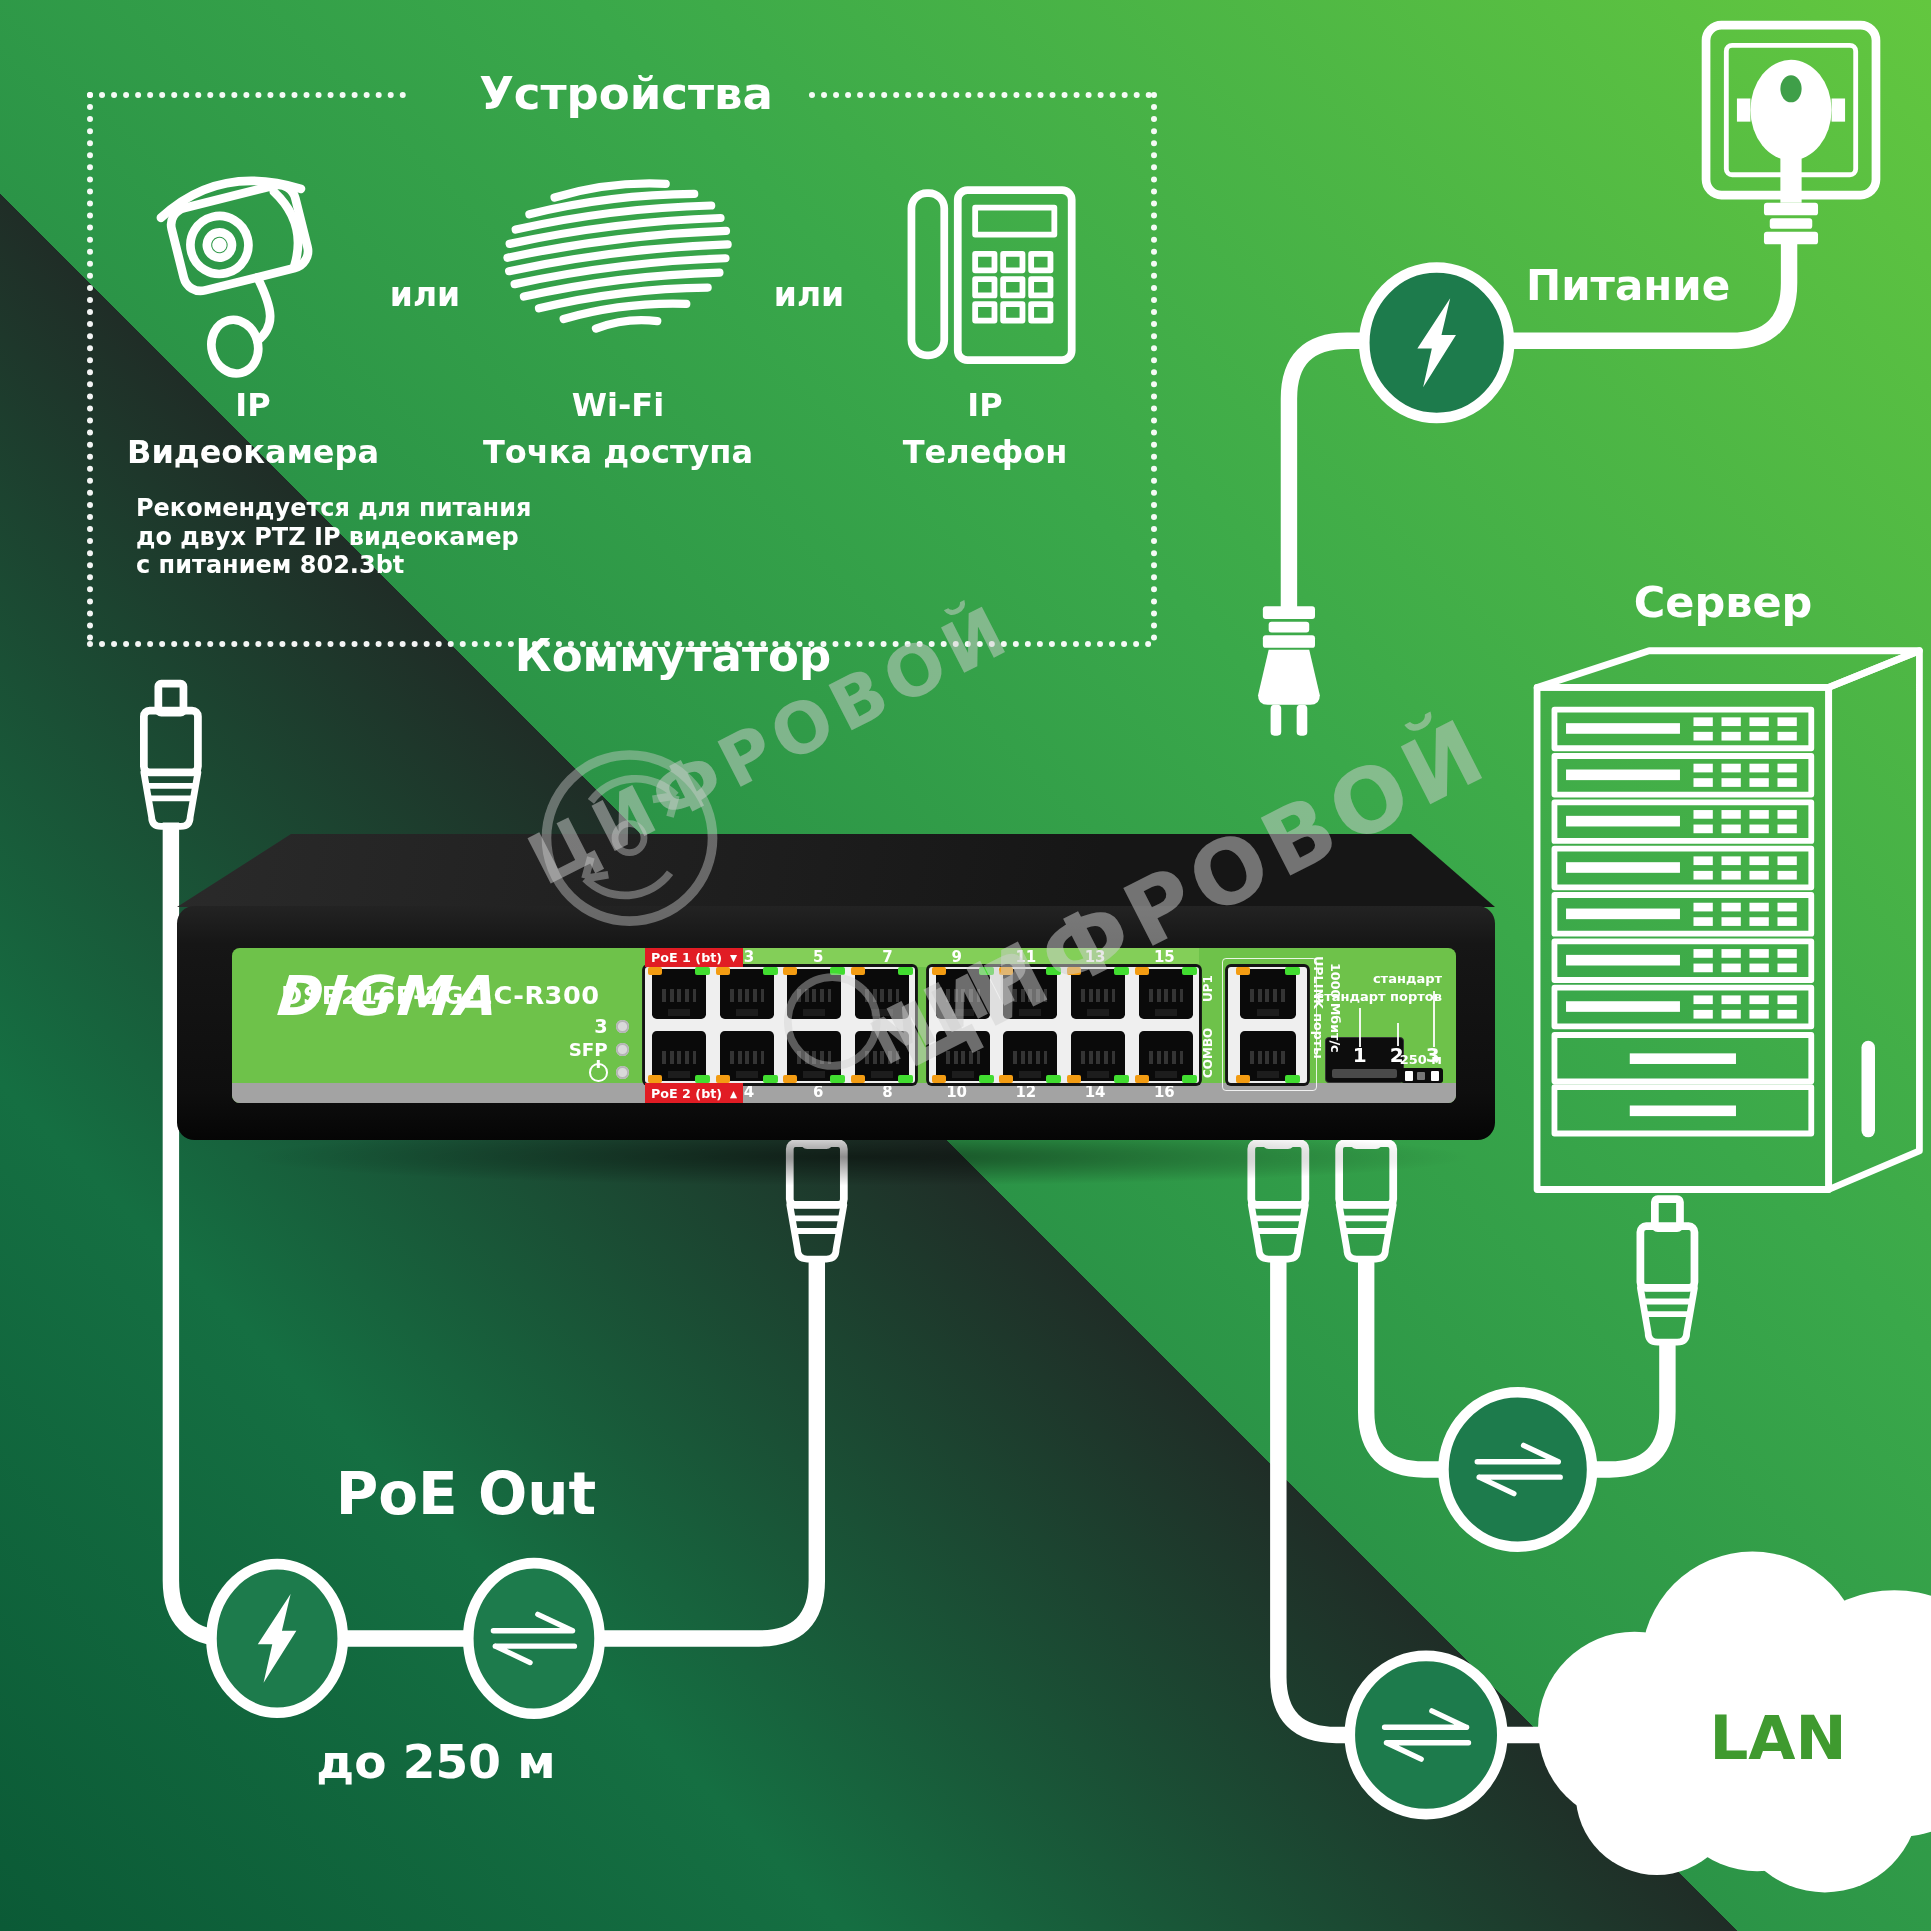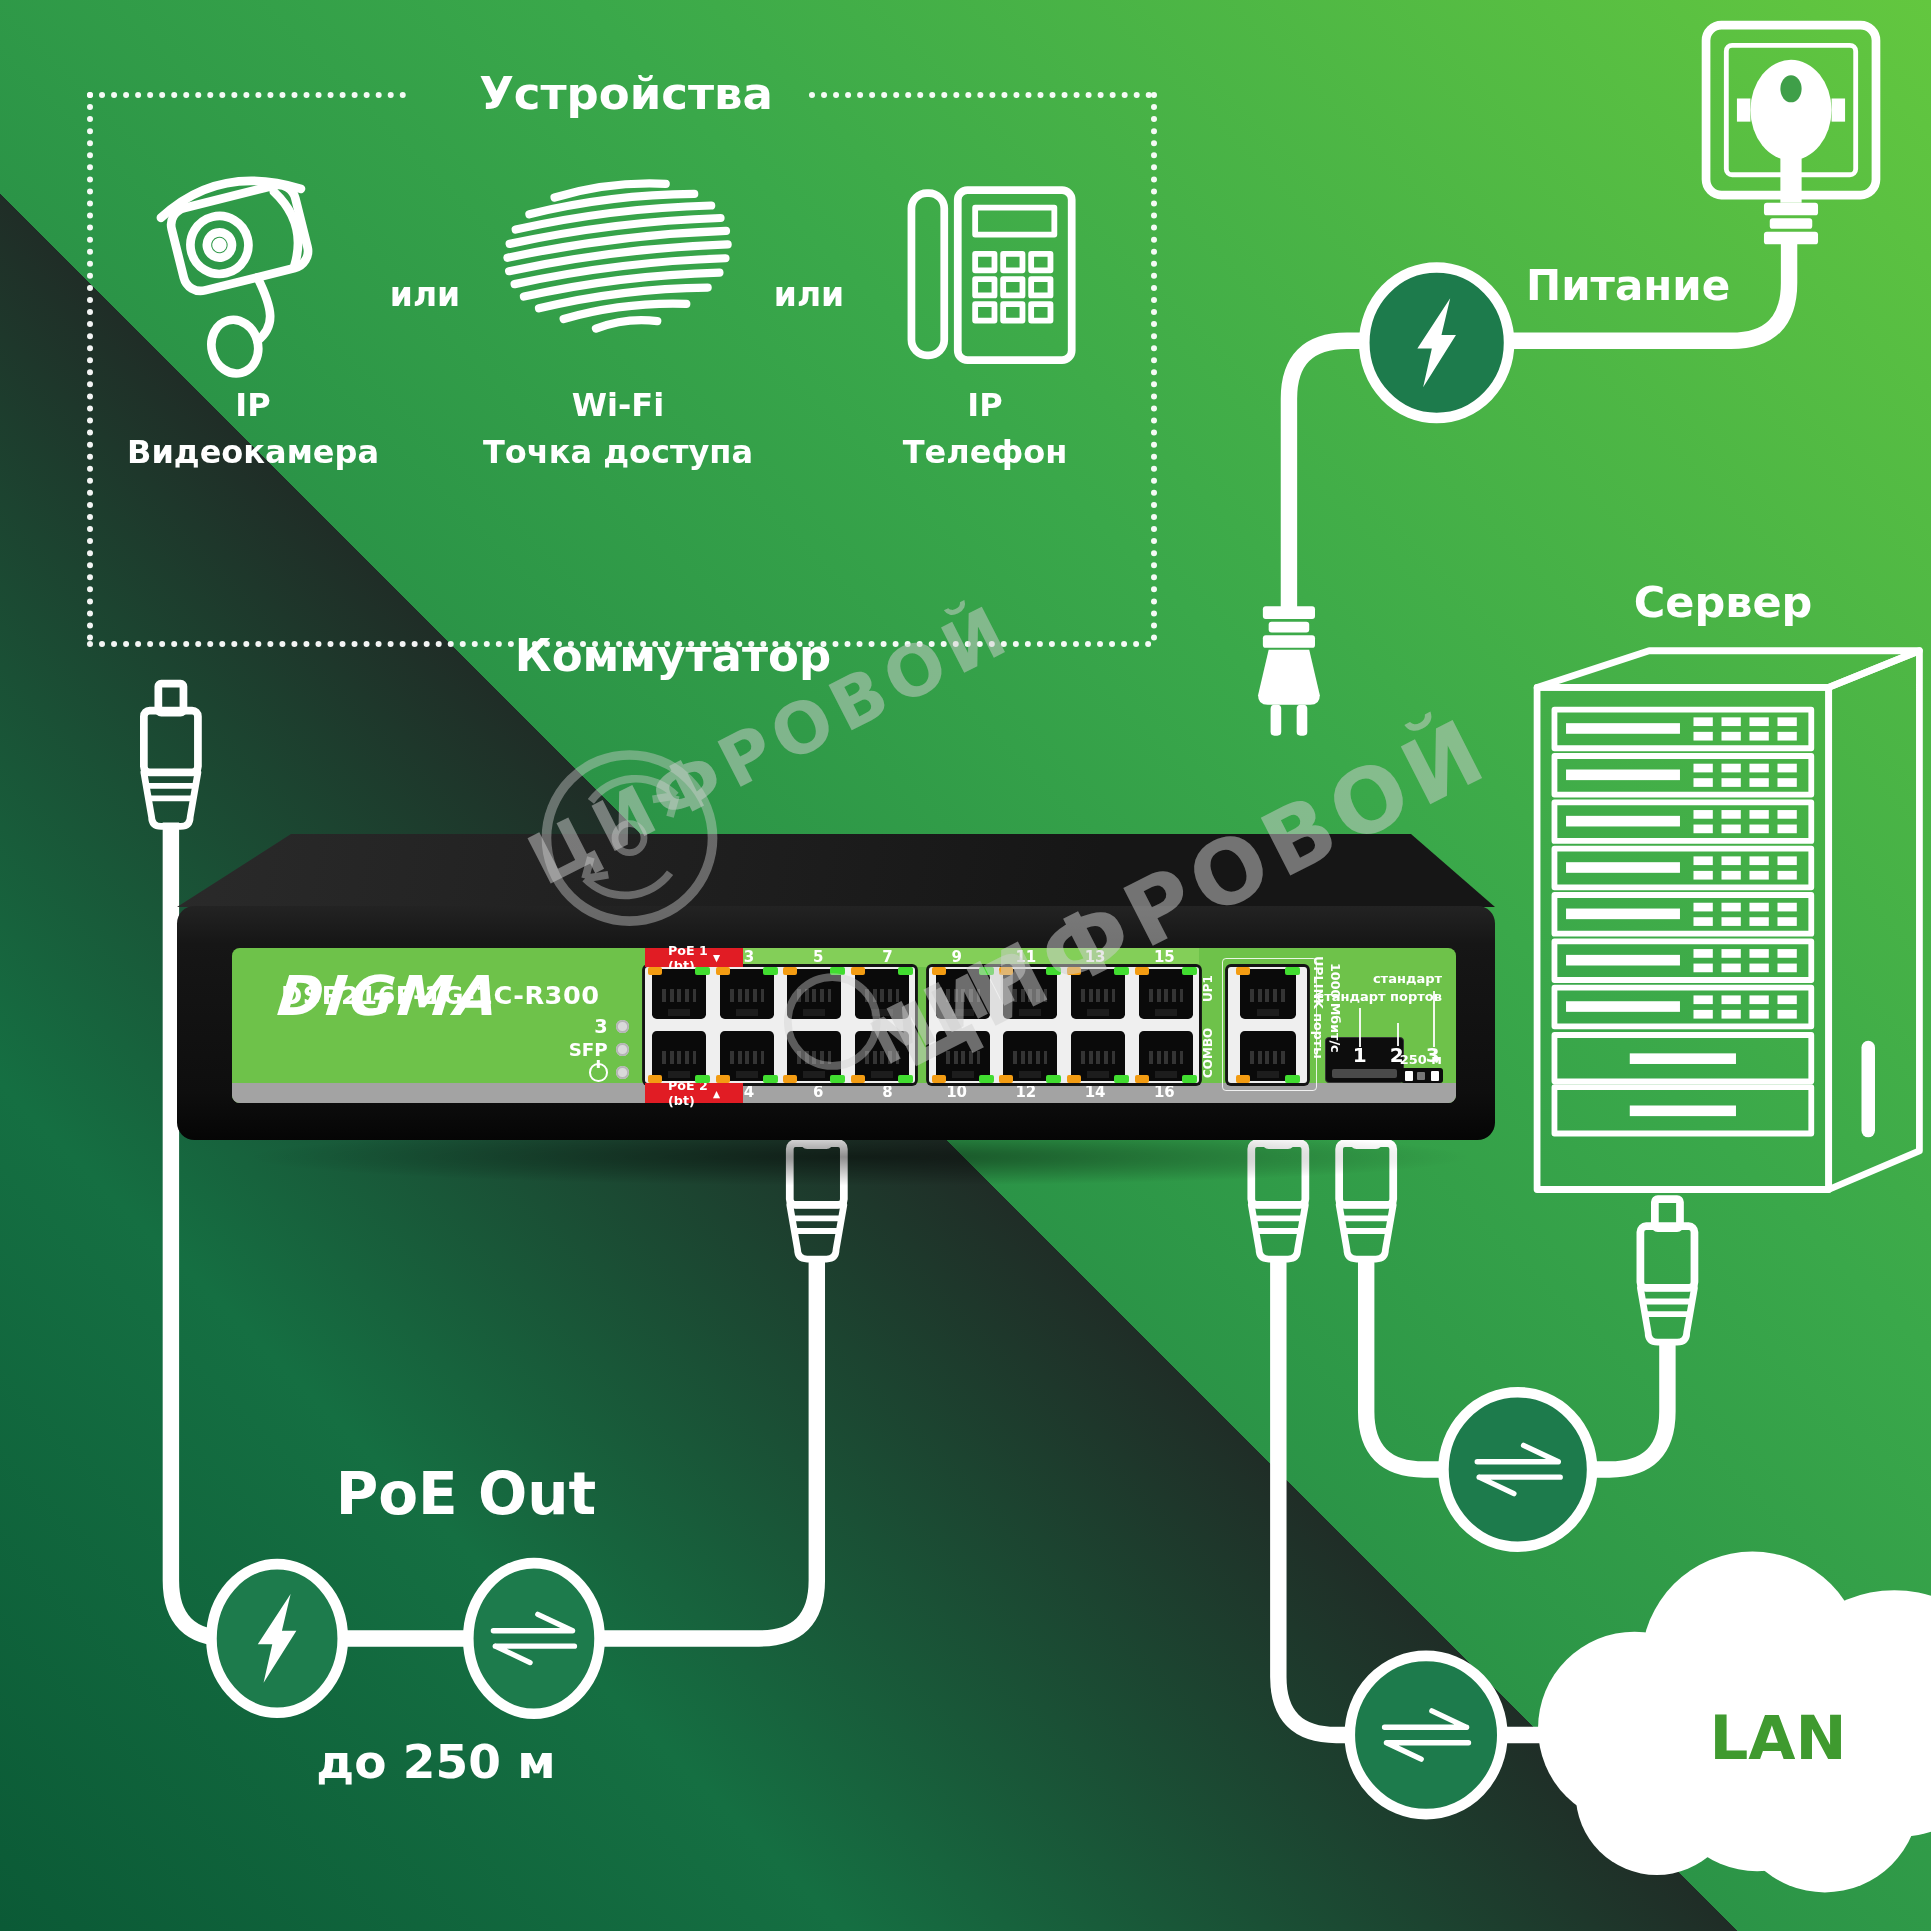--- a/index.html
+++ b/index.html
@@ -33,21 +33,21 @@
     letter-spacing:2.9px;transform:skewX(-6deg);z-index:4;}
   .model{position:absolute;left:281px;top:980px;color:#fff;font-size:25.6px;font-weight:700;letter-spacing:0.5px;z-index:4;}
   .ledrow{position:absolute;left:529px;width:100px;height:21px;display:flex;align-items:center;
     justify-content:flex-end;gap:8.7px;z-index:4;color:#fff;font-weight:700;}
   .leddot{width:12.6px;height:12.6px;border-radius:50%;background:#d9d9d9;box-shadow:inset 0 0 0 1.9px #b5b5b5;}
   .pwr{position:relative;width:14.5px;height:14.5px;border:2.4px solid #fff;border-radius:50%;display:inline-block;}
   .pwr::after{content:'';position:absolute;left:50%;top:-4.8px;width:2.4px;height:7.7px;background:#fff;transform:translateX(-50%);}
   .numstrip{position:absolute;left:645px;width:554px;display:grid;grid-template-columns:repeat(8,1fr);z-index:4;}
   .numstrip span{color:#fff;font-size:15px;font-weight:700;text-align:center;line-height:19.3px;}
   .poetag{position:absolute;left:645px;width:98px;height:19.3px;display:flex;align-items:center;
-    justify-content:space-between;padding:0 23px;box-sizing:border-box;z-index:5;color:#fff;
+    justify-content:space-between;padding:0 6px;box-sizing:border-box;z-index:5;color:#fff;
     font-size:12.7px;font-weight:700;}
   .poetag .arr{font-size:9.2px;}
   .whiteblock{position:absolute;top:967px;height:116px;background:#efefef;border-radius:2.9px;
     box-shadow:0 0 0 2.9px #141414;z-index:4;}
   .portcol{position:absolute;top:967px;width:68px;height:116px;z-index:5;}
   .jack{position:absolute;left:6.8px;width:54px;height:50px;background:#0a0a0a;border-radius:4.8px;overflow:hidden;}
   .jack::after{content:'';position:absolute;left:18%;right:18%;top:40%;height:26%;
     background:repeating-linear-gradient(90deg,#343434 0 3.9px,#0a0a0a 3.9px 7.7px);}
   .jack::before{content:'';position:absolute;left:30%;right:30%;bottom:6%;height:14%;background:#1d1d1d;}
   .led{position:absolute;width:14.5px;height:7.7px;border-radius:1.9px;z-index:6;}
@@ -331,20 +331,25 @@
   </div>
   <div class="devlabel" style="left:618px;top:382px;">
     <div>Wi-Fi</div>
     <div>Точка доступа</div>
   </div>
   <div class="devlabel" style="left:985px;top:382px;">
     <div>IP</div>
     <div>Телефон</div>
   </div>
 
+  <div class="note" style="left:136px;top:494px;" id="note">
+      <div>Рекомендуется для питания</div>
+      <div>до двух PTZ IP видеокамер</div>
+      <div>с питанием 802.3bt</div>
+    </div>
 
   <div class="t" style="left:1526px;top:261px;font-size:42px;">Питание</div>
   <div class="t center" style="left:1723px;top:602px;font-size:43px;">Сервер</div>
   <div class="t center" style="left:673px;top:607px;font-size:45px;margin-top:48px;">Коммутатор</div>
   <div class="t center" style="left:466px;top:1494px;font-size:58px;">PoE Out</div>
   <div class="t center" style="left:436px;top:1761px;font-size:47px;">до 250 м</div>
   <div class="t center" style="left:1778px;top:1737px;font-size:61px;color:#3f9a2f;z-index:8;">LAN</div>
 
   <div class="sw-shadow"></div>
   <div class="lid"></div>

